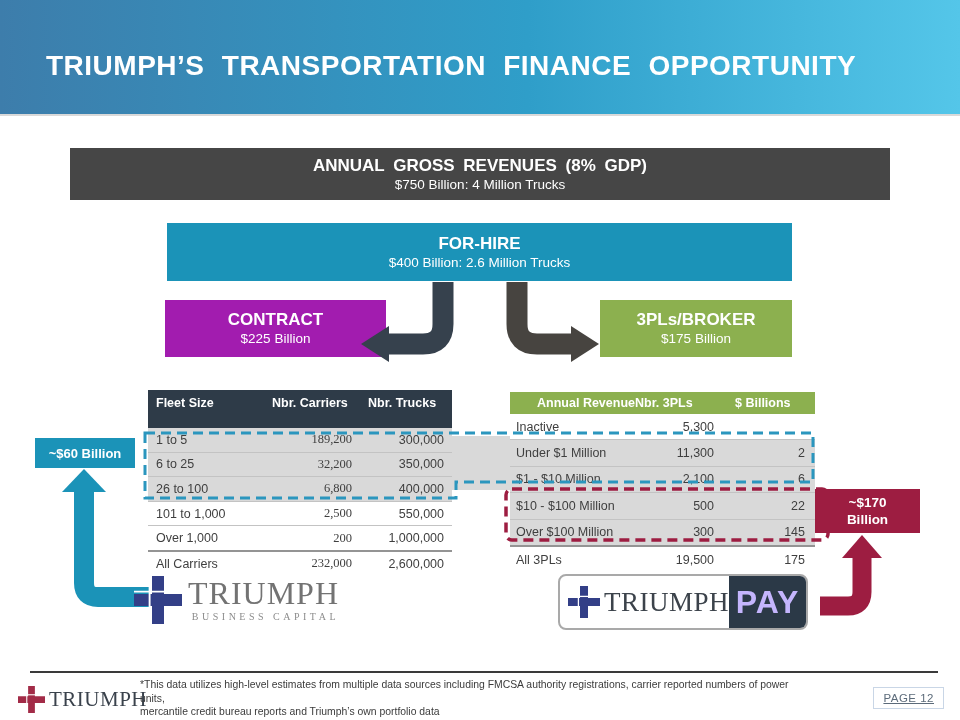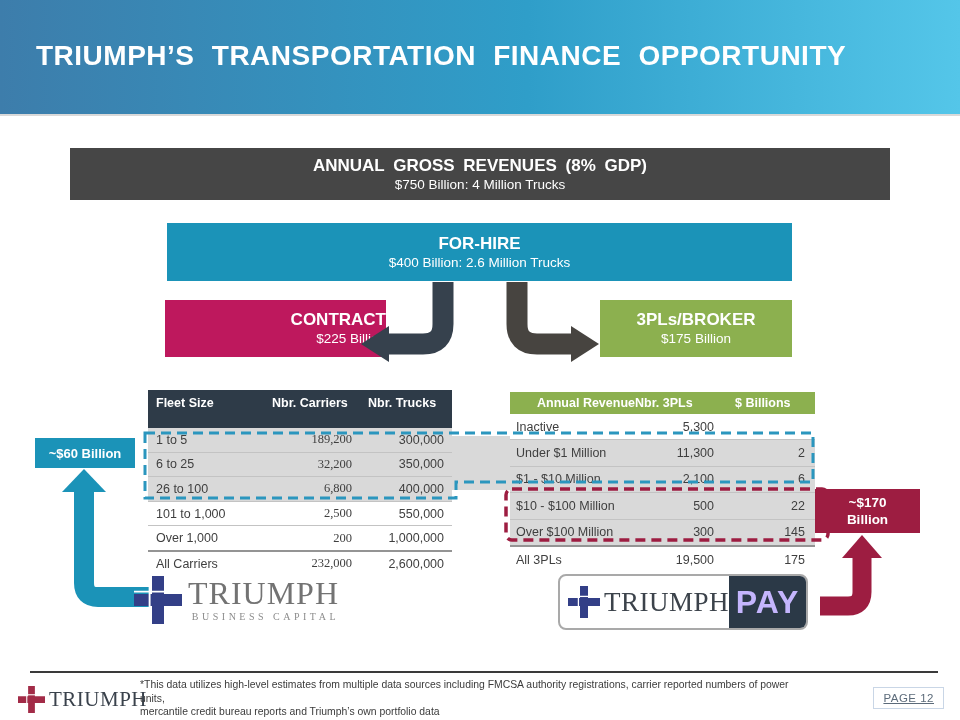--- a/index.html
+++ b/index.html
@@ -4,30 +4,30 @@
 <style>
   html,body{margin:0;padding:0;}
   body{width:960px;height:720px;position:relative;overflow:hidden;background:#fff;
        font-family:"Liberation Sans",sans-serif;color:#3f3f3f;}
   .abs{position:absolute;}
 
   
   .header{left:0;top:0;width:960px;height:114px;
           background:linear-gradient(90deg,#3d7dab 0%,#2f9ec9 55%,#54c6e9 100%);
           border-bottom:2px solid #d9d9d9;}
-  .header h1{margin:0;position:absolute;left:36px;top:40px;color:#fff;
+  .header h1{margin:10px;position:absolute;left:36px;top:40px;color:#fff;
              font-size:28px;font-weight:700;word-spacing:9px;letter-spacing:.5px;white-space:nowrap;}
 
   
   .flowbox{color:#fff;text-align:center;display:flex;flex-direction:column;justify-content:center;}
   .flowbox .t1{font-weight:700;font-size:17px;word-spacing:4px;line-height:21px;}
   .flowbox .t2{font-size:13.5px;line-height:18px;}
   .gross{left:70px;top:148px;width:820px;height:52px;background:#464646;}
   .forhire{left:167px;top:223px;width:625px;height:58px;background:#1b93b8;}
-  .contract{left:165px;top:300px;width:221px;height:57px;background:#be185d;text-align:right;}
+  .contract{left:165px;top:300px;width:221px;height:57px;background:#a21caf;}
   .broker{left:600px;top:300px;width:192px;height:57px;background:#8cb04f;}
 
   
   .tbl{font-size:12.5px;}
   .ltable{left:148px;top:390px;width:304px;}
   .ltable .hdr{display:grid;grid-template-columns:124px 80px 100px;background:#2e3b48;
                color:#fff;font-weight:700;height:38px;font-size:12.5px;line-height:14px;}
   .ltable .hdr div{padding-top:6px;}
   .ltable .hdr .h1{padding-left:8px;}
   .ltable .hdr .h3{padding-left:16px;}

